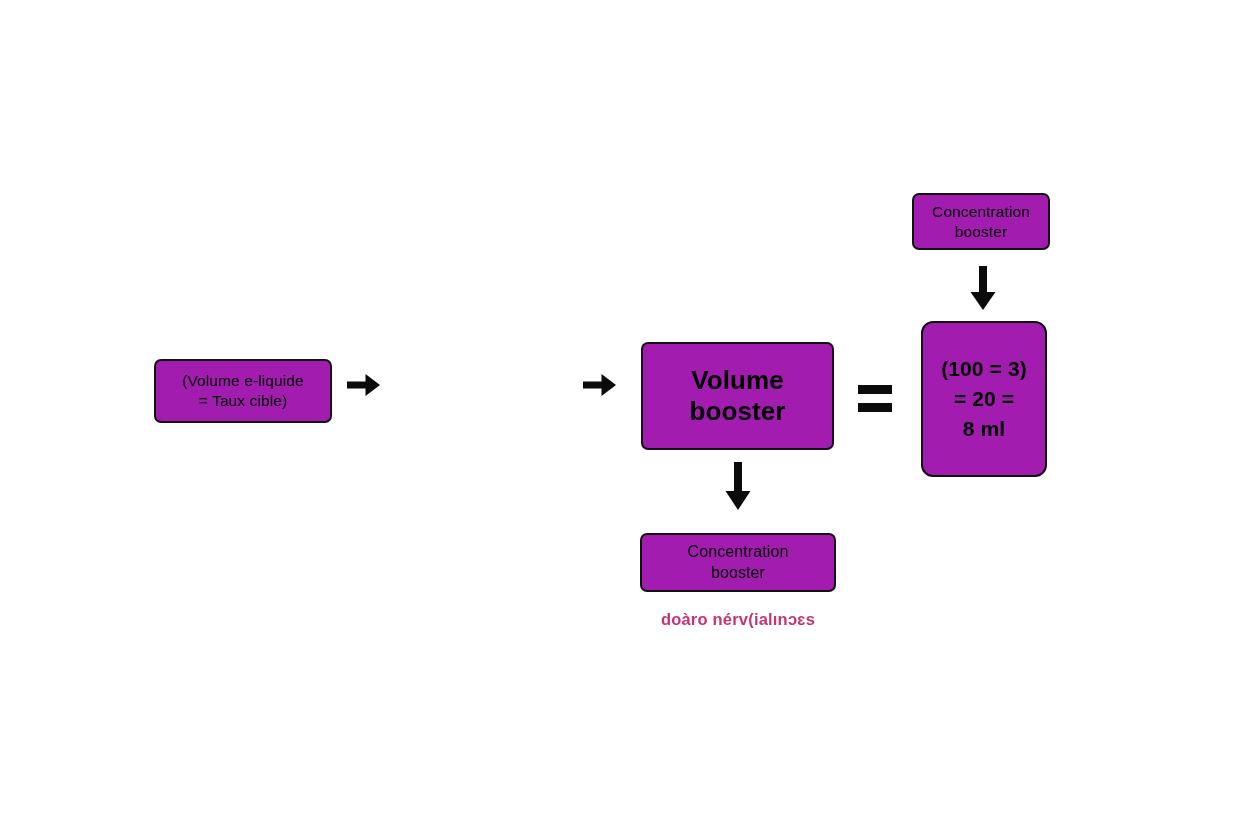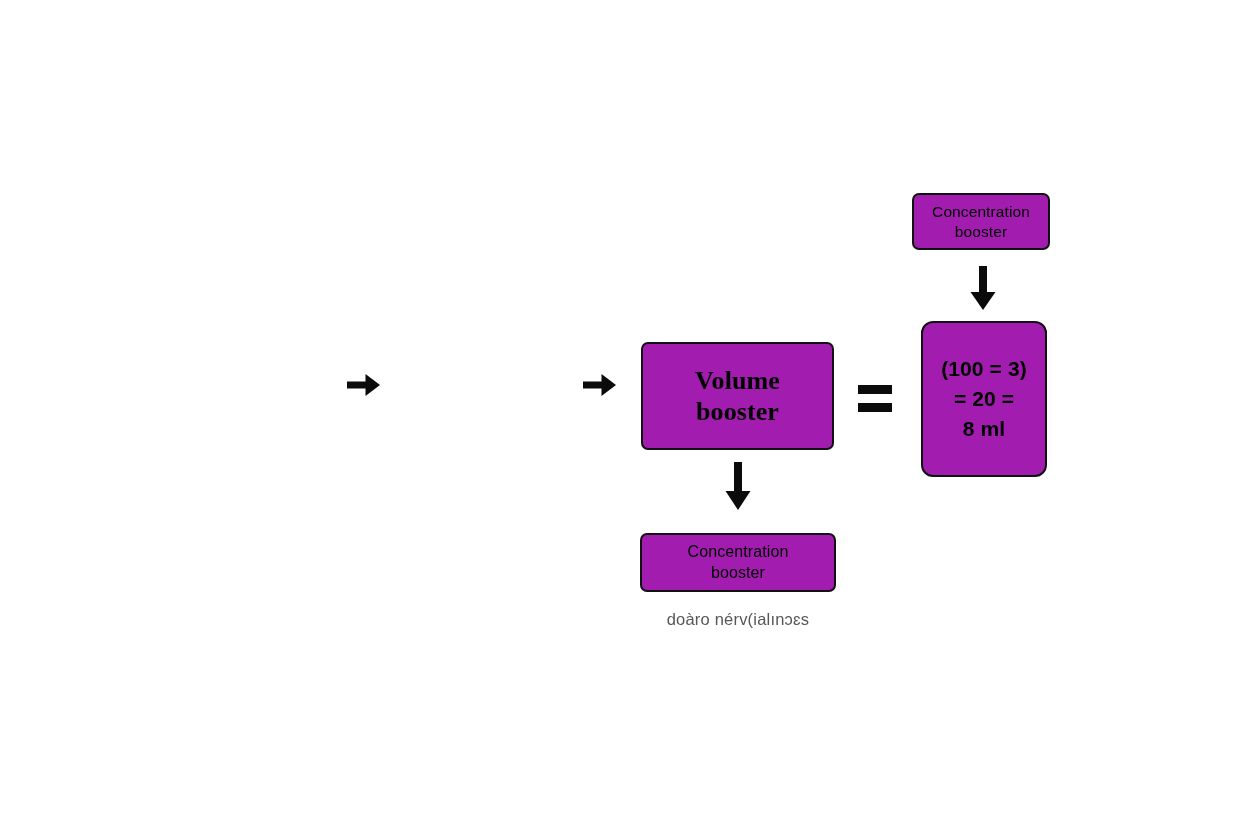--- a/index.html
+++ b/index.html
@@ -51,21 +51,20 @@
     font-size: 15.5px;
   }
   #node-taux-cible {
     left: 403px; top: 362px; width: 165px; height: 54px;
     font-size: 22px;
   }
   #node-volume-booster {
     left: 641px; top: 342px; width: 193px; height: 108px;
     font-size: 26px;
     line-height: 1.2;
-    font-family: Liberation Serif, serif;
   }
   #node-result {
     left: 921px; top: 321px; width: 126px; height: 156px;
     font-size: 21px;
     line-height: 1.42;
     border-radius: 12px;
   }
   #node-conc-top {
     left: 912px; top: 193px; width: 138px; height: 57px;
     font-size: 15.5px;
@@ -101,32 +100,35 @@
     background: #0b0b0b;
   }
 
   
   #caption-blurred {
     position: absolute;
     left: 640px; top: 610px;
     width: 196px;
     text-align: center;
     font-size: 16.5px;
-    font-weight: 400;
-    color: #404040;
+    font-weight: 700;
+    color: #be185d;
     letter-spacing: 0.2px;
     filter: blur(0.45px);
     opacity: 0.88;
   }
 </style>
 </head>
 <body>
 
 <div id="canvas">
 
+  <div class="node thin" id="node-formula-left">
+    <span class="txt"><span>(Volume e-liquide</span><br><span>= Taux cible)</span></span>
+  </div>
 
   <span class="arrow" id="arrow-1">
     <svg width="33" height="26" viewBox="0 0 33 26" aria-hidden="true">
       <path d="M0 9.6 h18.5 v-7.6 L33 13 L18.5 24 v-7.6 H0 Z" fill="#0b0b0b"></path>
     </svg>
   </span>
 
 
   <span class="arrow" id="arrow-2">
     <svg width="33" height="26" viewBox="0 0 33 26" aria-hidden="true">

